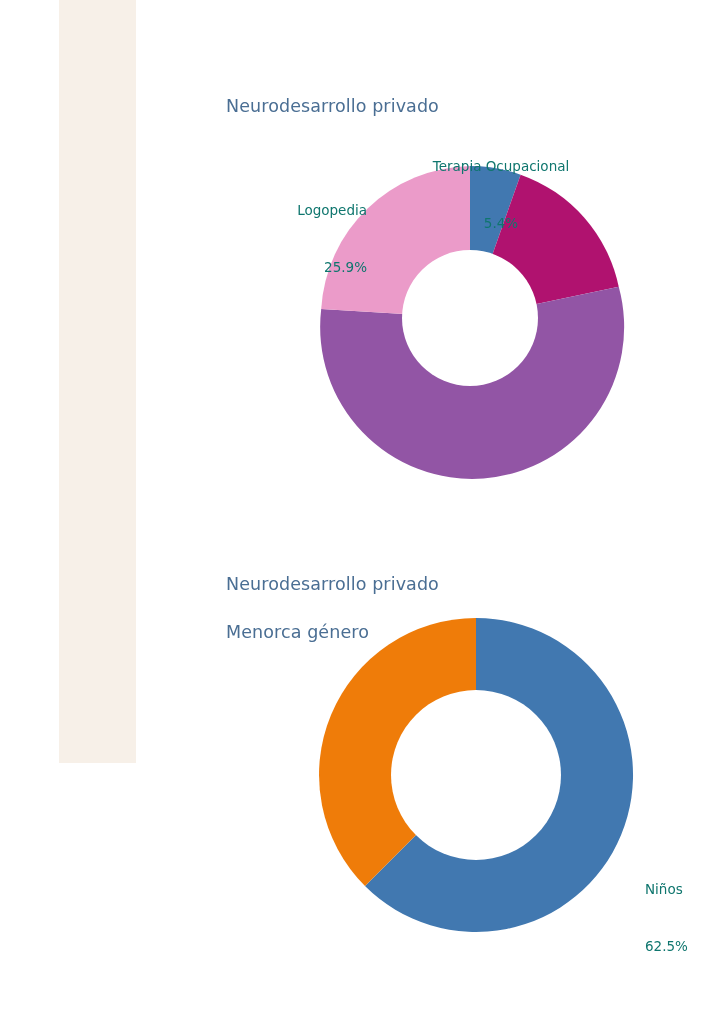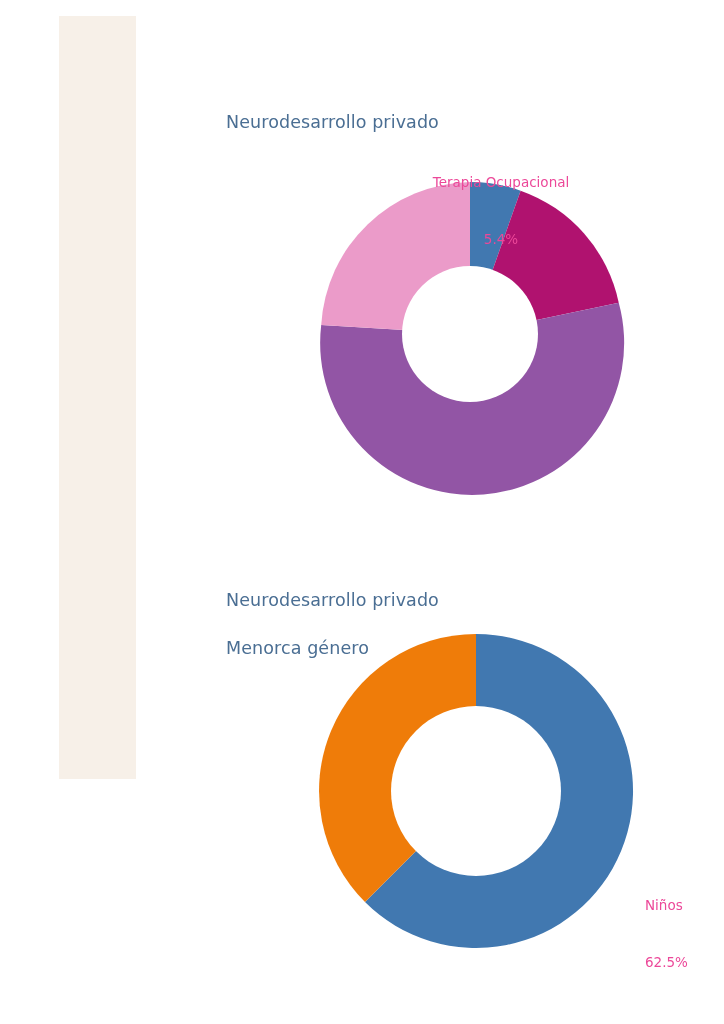--- a/index.html
+++ b/index.html
@@ -12,21 +12,21 @@
     height: 1024px;
     position: relative;
     overflow: hidden;
     font-family: "DejaVu Sans", sans-serif;
     background: #ffffff;
   }
 
   #page {
     position: absolute;
     left: 0;
-    top: 16px;
+    top: 0;
     width: 724px;
     height: 832px;
     background: #ffffff;
   }
 
   
   .side-strip {
     position: absolute;
     left: 59px;
     top: 0px;
@@ -55,21 +55,21 @@
     position: absolute;
   }
 
   .donut-svg {
     display: block;
     overflow: visible;
   }
 
   .pie-label {
     position: absolute;
-    color: #ec4899;
+    color: #0f766e;
     font-size: 13.5px;
     line-height: 19px;
     font-family: "DejaVu Sans", sans-serif;
     white-space: pre;
     text-align: center;
   }
   .pie-label .lbl-name { display: block; }
   .pie-label .lbl-val  { display: block; }
 
   .lbl-center { text-align: center; transform: translateX(-50%); }
@@ -104,20 +104,24 @@
       </svg>
     </div>
 
     <div class="pie-label lbl-center" style="left:501px; top:119px;">
       <span class="lbl-name">Terapia Ocupacional</span>
       <span class="lbl-val">5.4%</span>
     </div>
 
 
 
+    <div class="pie-label lbl-right" style="left:252px; top:163px; width:115px;">
+      <span class="lbl-name">Logopedia</span>
+      <span class="lbl-val">25.9%</span>
+    </div>
   </div>
 
   <div class="chart-block" style="left:0; top:530px; width:724px; height:494px;">
 
     <div class="chart-title" style="left:192px; top:18px; width:330px;">
       <span>Neurodesarrollo privado</span><br>
       <span>Menorca género</span>
     </div>
 
     <div class="donut-wrap" style="left:319px; top:88px; width:314px; height:314px;">

